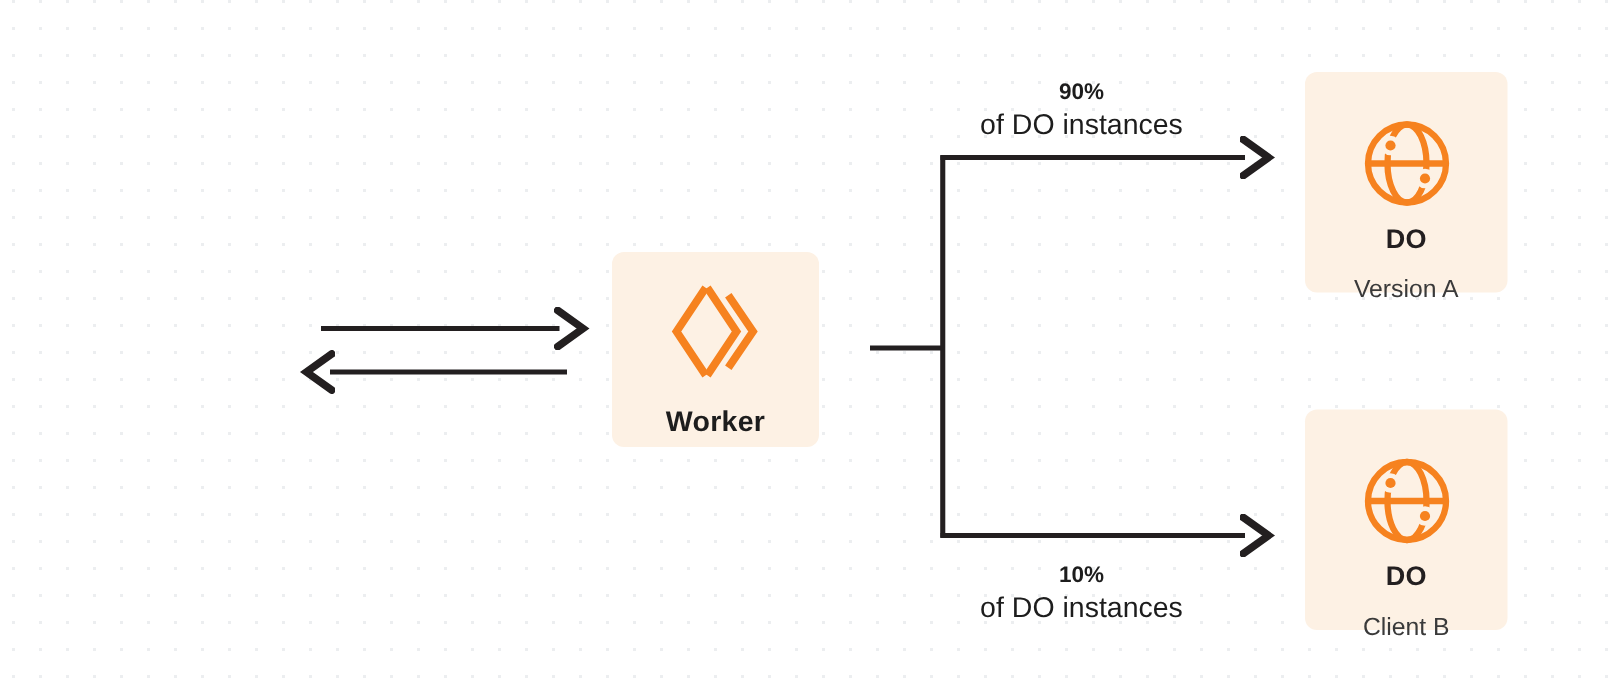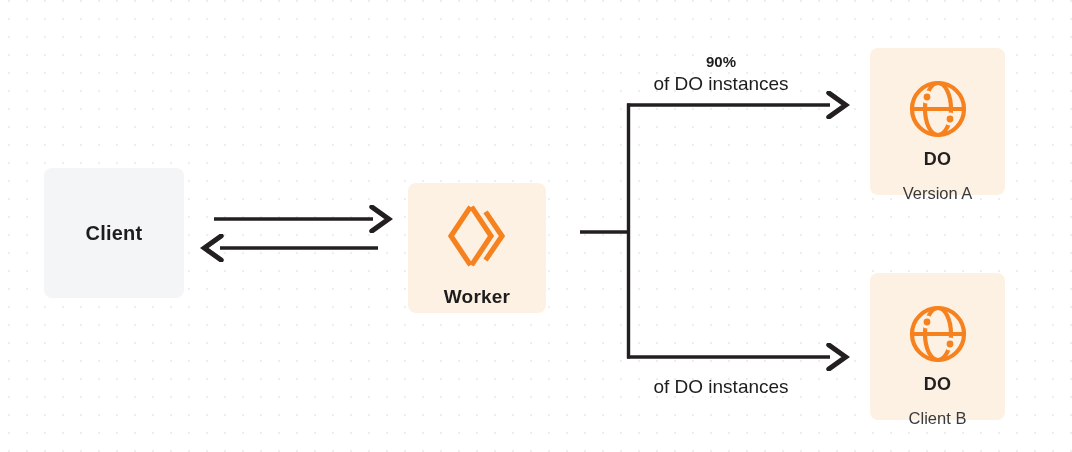--- a/index.html
+++ b/index.html
@@ -40,21 +40,21 @@
   .node-client {
     left: 44px;
     top: 168px;
     width: 140px;
     height: 130px;
     background-color: #f4f5f7;
   }
 
   .node-worker {
     left: 408px;
-    top: 183px;
+    top: 168px;
     width: 138px;
     height: 130px;
     background-color: #fdf1e4;
     justify-content: flex-start;
     padding-top: 20px;
   }
 
   .node-do {
     left: 870px;
     width: 135px;
@@ -167,23 +167,20 @@
 
     <line x1="580" y1="232" x2="629" y2="232" stroke="#231f20" stroke-width="3.4" stroke-linecap="butt"></line>
 
     <line x1="628.5" y1="103.5" x2="628.5" y2="358.5" stroke="#231f20" stroke-width="3.4" stroke-linecap="butt"></line>
 
     <line x1="627" y1="105" x2="830" y2="105" stroke="#231f20" stroke-width="3.4" stroke-linecap="butt" marker-end="url(#arrow-right)"></line>
 
     <line x1="627" y1="357" x2="830" y2="357" stroke="#231f20" stroke-width="3.4" stroke-linecap="butt" marker-end="url(#arrow-right)"></line>
   </svg>
 
-  <div class="node node-client">
-    <div class="label-main">Client</div>
-  </div>
 
   <div class="node node-worker">
     <span class="icon-wrap">
       <svg class="icon-worker" viewBox="0 0 66 66" xmlns="http://www.w3.org/2000/svg" fill="none" stroke="#f6821f" stroke-width="5.2" stroke-linecap="square" stroke-linejoin="miter">
 
         <path d="M 25 6 L 7 33 L 25 60"></path>
 
         <path d="M 29 6 L 47 33 L 29 60"></path>
 
         <path d="M 43 11 L 58 33 L 43 55"></path>
@@ -228,16 +225,17 @@
     <div class="label-main">DO</div>
     <div class="label-sub">Client B</div>
   </div>
 
   <div class="edge-label edge-label-top">
     <span class="pct">90%</span>
     <span class="of">of DO instances</span>
   </div>
 
   <div class="edge-label edge-label-bottom">
+    <span class="pct">10%</span>
     <span class="of">of DO instances</span>
   </div>
 
 </div>
 
 </body></html>

